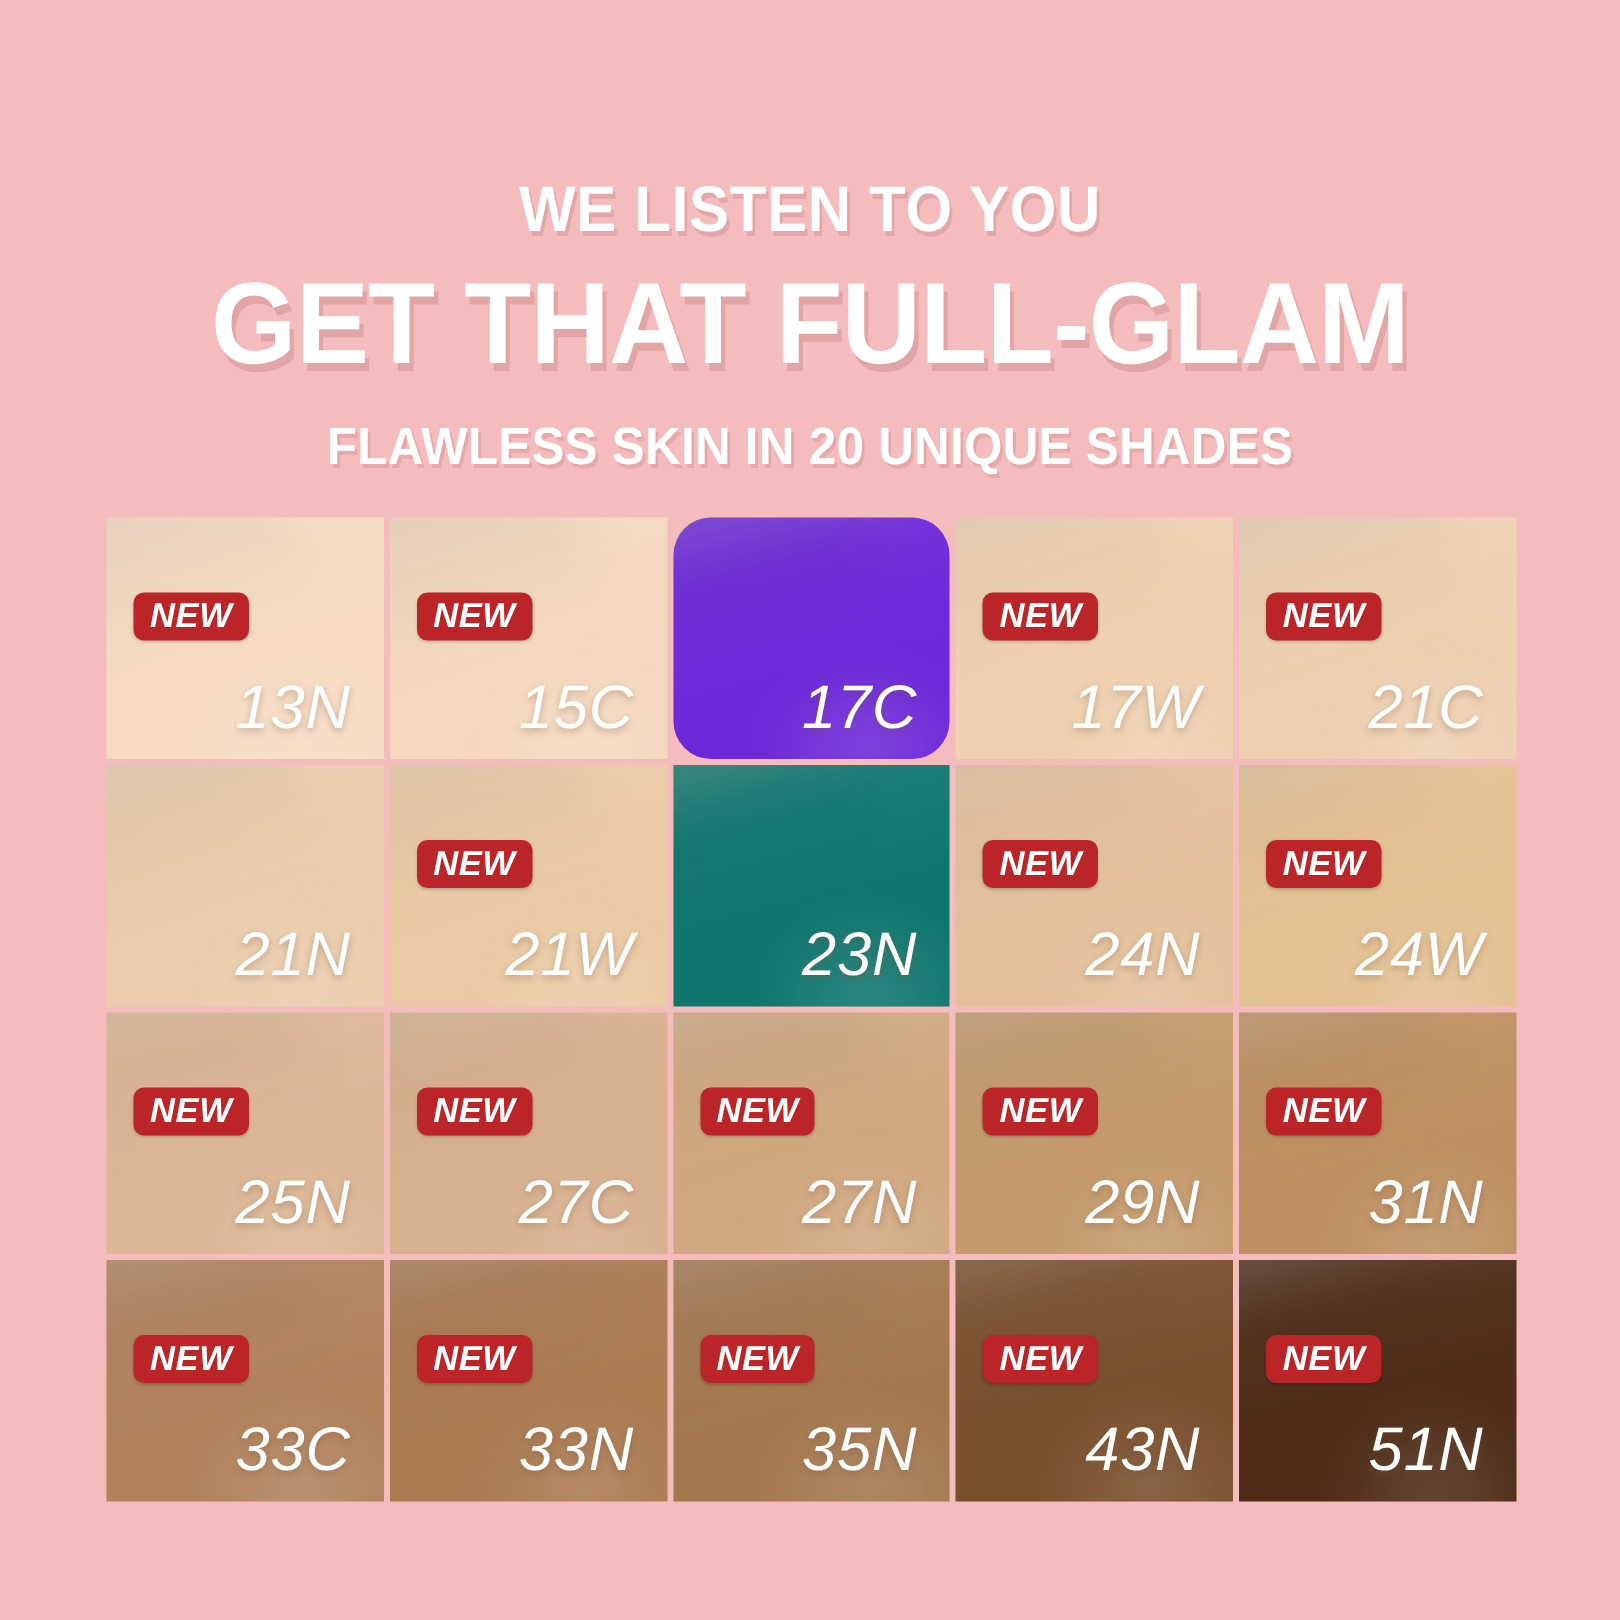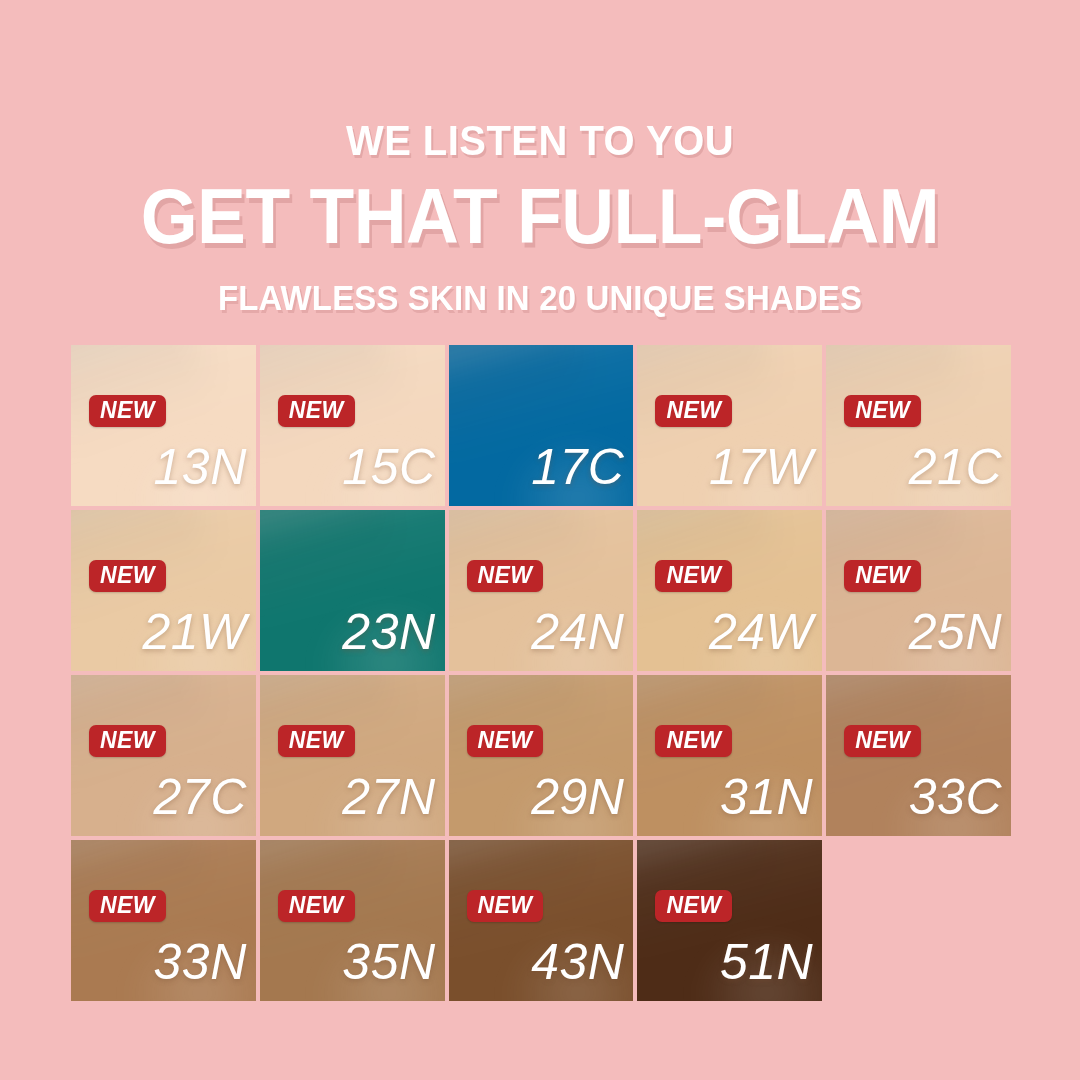--- a/index.html
+++ b/index.html
@@ -146,24 +146,24 @@
     padding: 4px 11px 5px 11px;
     border-radius: 7px;
     line-height: 1.0;
     z-index: 3;
     box-shadow: 0 1px 2px rgba(0,0,0,0.18);
     margin-top: 32px;
   }
 
   .swatch-label {
     position: absolute;
-    right: 9px;
+    right: 22px;
     bottom: 14px;
     color: #FFFFFF;
-    font-size: 50px;
+    font-size: 41px;
     font-weight: 400;
     font-style: italic;
     letter-spacing: 0.5px;
     line-height: 1.0;
     z-index: 3;
     text-shadow: 0 2px 5px rgba(120,80,55,0.35);
   }
 </style>
 </head>
 <body>
@@ -184,40 +184,46 @@
         <div class="badge-new">NEW</div>
         <div class="swatch-label">13N</div>
       </div>
       <div class="swatch" style="background-color: rgb(244, 216, 190);">
         <div class="sheen-a"></div>
         <div class="sheen-b"></div>
         <div class="sheen-c"></div>
         <div class="badge-new">NEW</div>
         <div class="swatch-label">15C</div>
       </div>
-      <div class="swatch" style="background-color: #0369a1;">
+      <div class="swatch" style="background-color: #6d28d9; border-radius: 25px;">
         <div class="sheen-a"></div>
         <div class="sheen-b"></div>
         <div class="sheen-c"></div>
         <div class="swatch-label">17C</div>
       </div>
       <div class="swatch" style="background-color: rgb(239, 208, 176);">
         <div class="sheen-a"></div>
         <div class="sheen-b"></div>
         <div class="sheen-c"></div>
         <div class="badge-new">NEW</div>
         <div class="swatch-label">17W</div>
       </div>
       <div class="swatch" style="background-color: rgb(238, 208, 177);">
         <div class="sheen-a"></div>
         <div class="sheen-b"></div>
         <div class="sheen-c"></div>
         <div class="badge-new">NEW</div>
         <div class="swatch-label">21C</div>
       </div>
+      <div class="swatch" style="background-color: rgb(234, 204, 171);">
+        <div class="sheen-a"></div>
+        <div class="sheen-b"></div>
+        <div class="sheen-c"></div>
+        <div class="swatch-label">21N</div>
+      </div>
       <div class="swatch" style="background-color: rgb(234, 202, 164);">
         <div class="sheen-a"></div>
         <div class="sheen-b"></div>
         <div class="sheen-c"></div>
         <div class="badge-new">NEW</div>
         <div class="swatch-label">21W</div>
       </div>
       <div class="swatch" style="background-color: #0f766e;">
         <div class="sheen-a"></div>
         <div class="sheen-b"></div>

